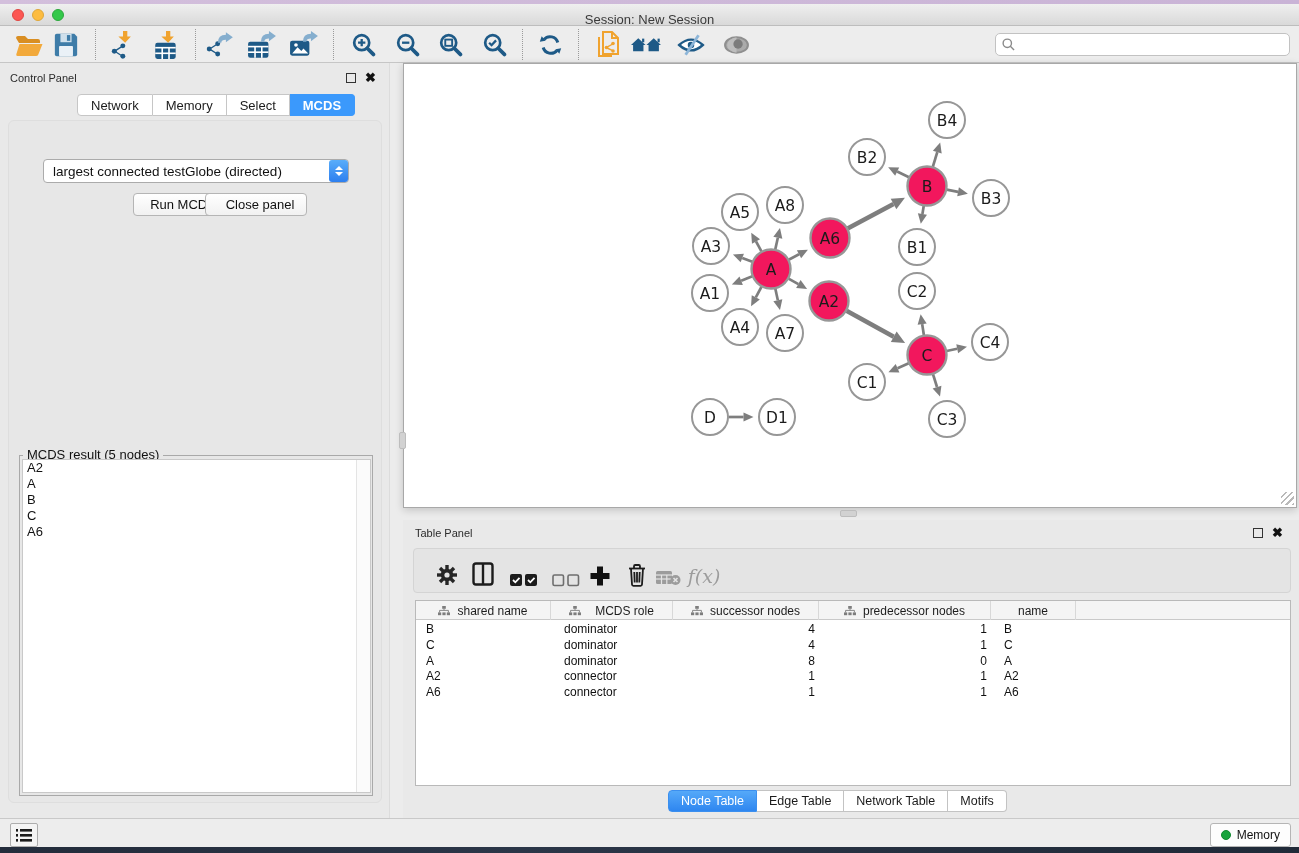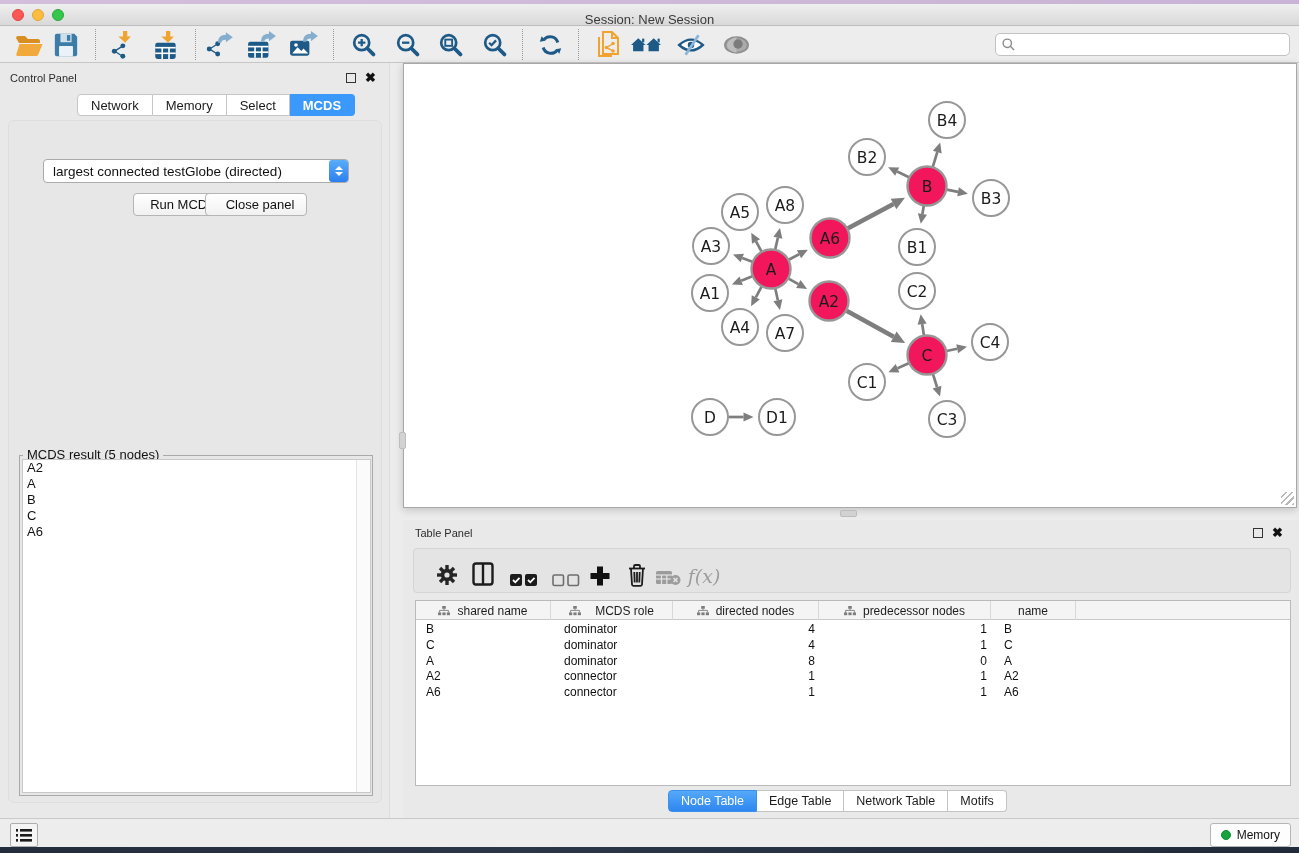--- a/index.html
+++ b/index.html
@@ -534,21 +534,21 @@
           <div class="nt-th" style="width: 146px;">
             <svg width="12" height="10" viewBox="0 0 12 10">
      <g fill="#7d7d7d">
                 <rect x="4.2" y="0" width="3.6" height="2.8"></rect>
                 <rect x="0" y="6.4" width="3.2" height="2.8"></rect>
      <rect x="4.4" y="6.4" width="3.2" height="2.8"></rect>
                 <rect x="8.8" y="6.4" width="3.2" height="2.8"></rect>
               </g>
      <path d="M6 2.8v1.6M1.6 6.4V4.4h8.8v2" fill="none" stroke="#7d7d7d" stroke-width=".9"></path>
             </svg>
-            <span>directed nodes</span>
+            <span>successor nodes</span>
           </div>
           <div class="nt-th" style="width: 172px;">
             <svg width="12" height="10" viewBox="0 0 12 10">
      <g fill="#7d7d7d">
                 <rect x="4.2" y="0" width="3.6" height="2.8"></rect>
                 <rect x="0" y="6.4" width="3.2" height="2.8"></rect>
      <rect x="4.4" y="6.4" width="3.2" height="2.8"></rect>
                 <rect x="8.8" y="6.4" width="3.2" height="2.8"></rect>
               </g>
      <path d="M6 2.8v1.6M1.6 6.4V4.4h8.8v2" fill="none" stroke="#7d7d7d" stroke-width=".9"></path>

